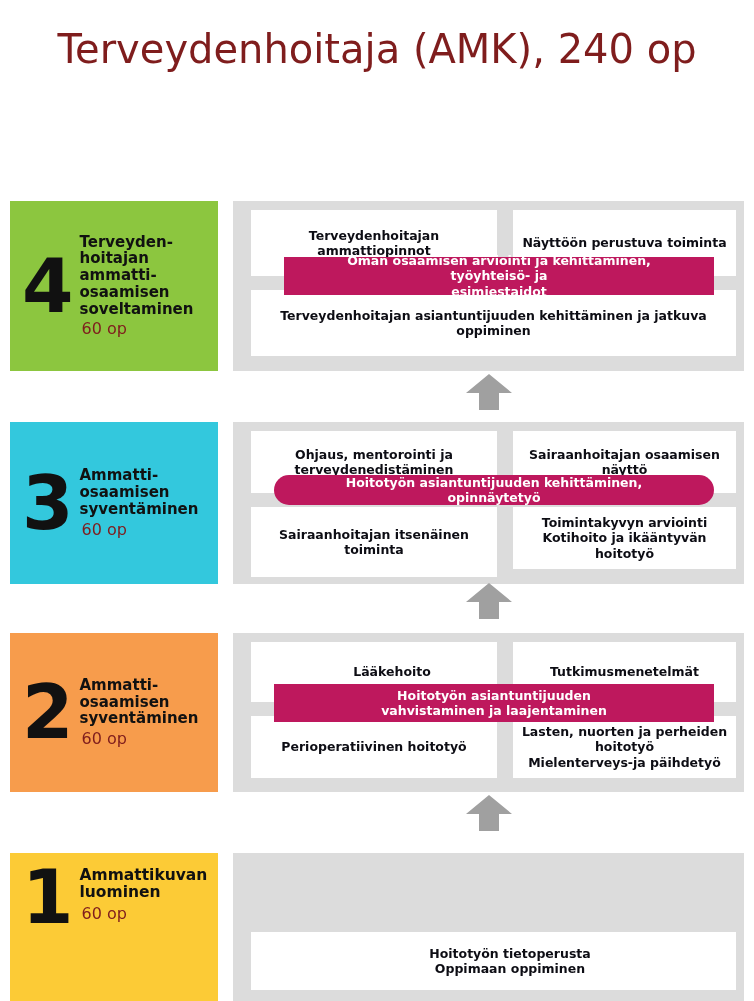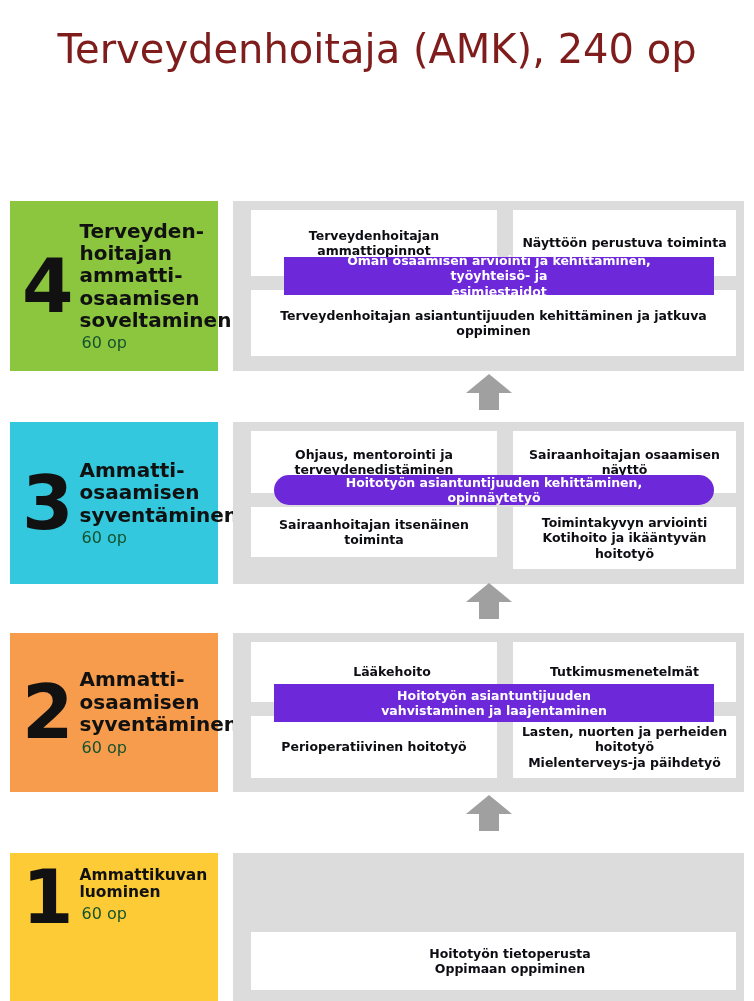--- a/index.html
+++ b/index.html
@@ -58,29 +58,29 @@
     line-height: 0.82;
     color: #111111;
     flex: 0 0 auto;
     margin-right: 6px;
     font-family: "DejaVu Sans", "Liberation Sans", sans-serif;
   }
   .badge-text {
     flex: 1 1 auto;
   }
   .badge-title {
-    font-size: 20px;
+    font-size: 15px;
     font-weight: 700;
     line-height: 1.12;
     color: #111111;
   }
   .badge-credits {
     font-size: 16px;
     font-weight: 400;
-    color: #14532d;
+    color: #7f1d1d;
     margin-top: 2px;
     padding-left: 2px;
   }
 
   
   .panel {
     position: absolute;
     left: 233px;
     top: 0;
     width: 511px;
@@ -107,21 +107,21 @@
     font-size: 12.5px;
     font-weight: 700;
     color: #0d0d14;
     line-height: 1.22;
     white-space: pre-line;
   }
 
   
   .pink-strip {
     position: absolute;
-    background: #6d28d9;
+    background: #be185d;
     display: flex;
     align-items: center;
     justify-content: center;
     text-align: center;
     z-index: 5;
     padding: 3px 24px;
   }
   .pink-text {
     font-size: 12.5px;
     font-weight: 700;
@@ -215,21 +215,21 @@
     <div class="panel">
       <div class="panel-grid">
         <div class="card" style="left:10px; top:0px; width:246px; height:62px;">
           <span class="card-text">Ohjaus, mentorointi ja
 terveydenedistäminen</span>
         </div>
         <div class="card" style="left:272px; top:0px; width:223px; height:62px;">
           <span class="card-text">Sairaanhoitajan osaamisen
 näyttö</span>
         </div>
-        <div class="card" style="left:10px; top:76px; width:246px; height:50px;">
+        <div class="card" style="left:10px; top:76px; width:246px; height:70px;">
           <span class="card-text">Sairaanhoitajan itsenäinen
 toiminta</span>
         </div>
         <div class="card" style="left:272px; top:76px; width:223px; height:62px;">
           <span class="card-text">Toimintakyvyn arviointi
 Kotihoito ja ikääntyvän
 hoitotyö</span>
         </div>
         <div class="pink-strip" style="left:33px; top:44px; width:440px; height:30px;border-radius:15px;">
           <span class="pink-text">Hoitotyön asiantuntijuuden kehittäminen, opinnäytetyö</span>

